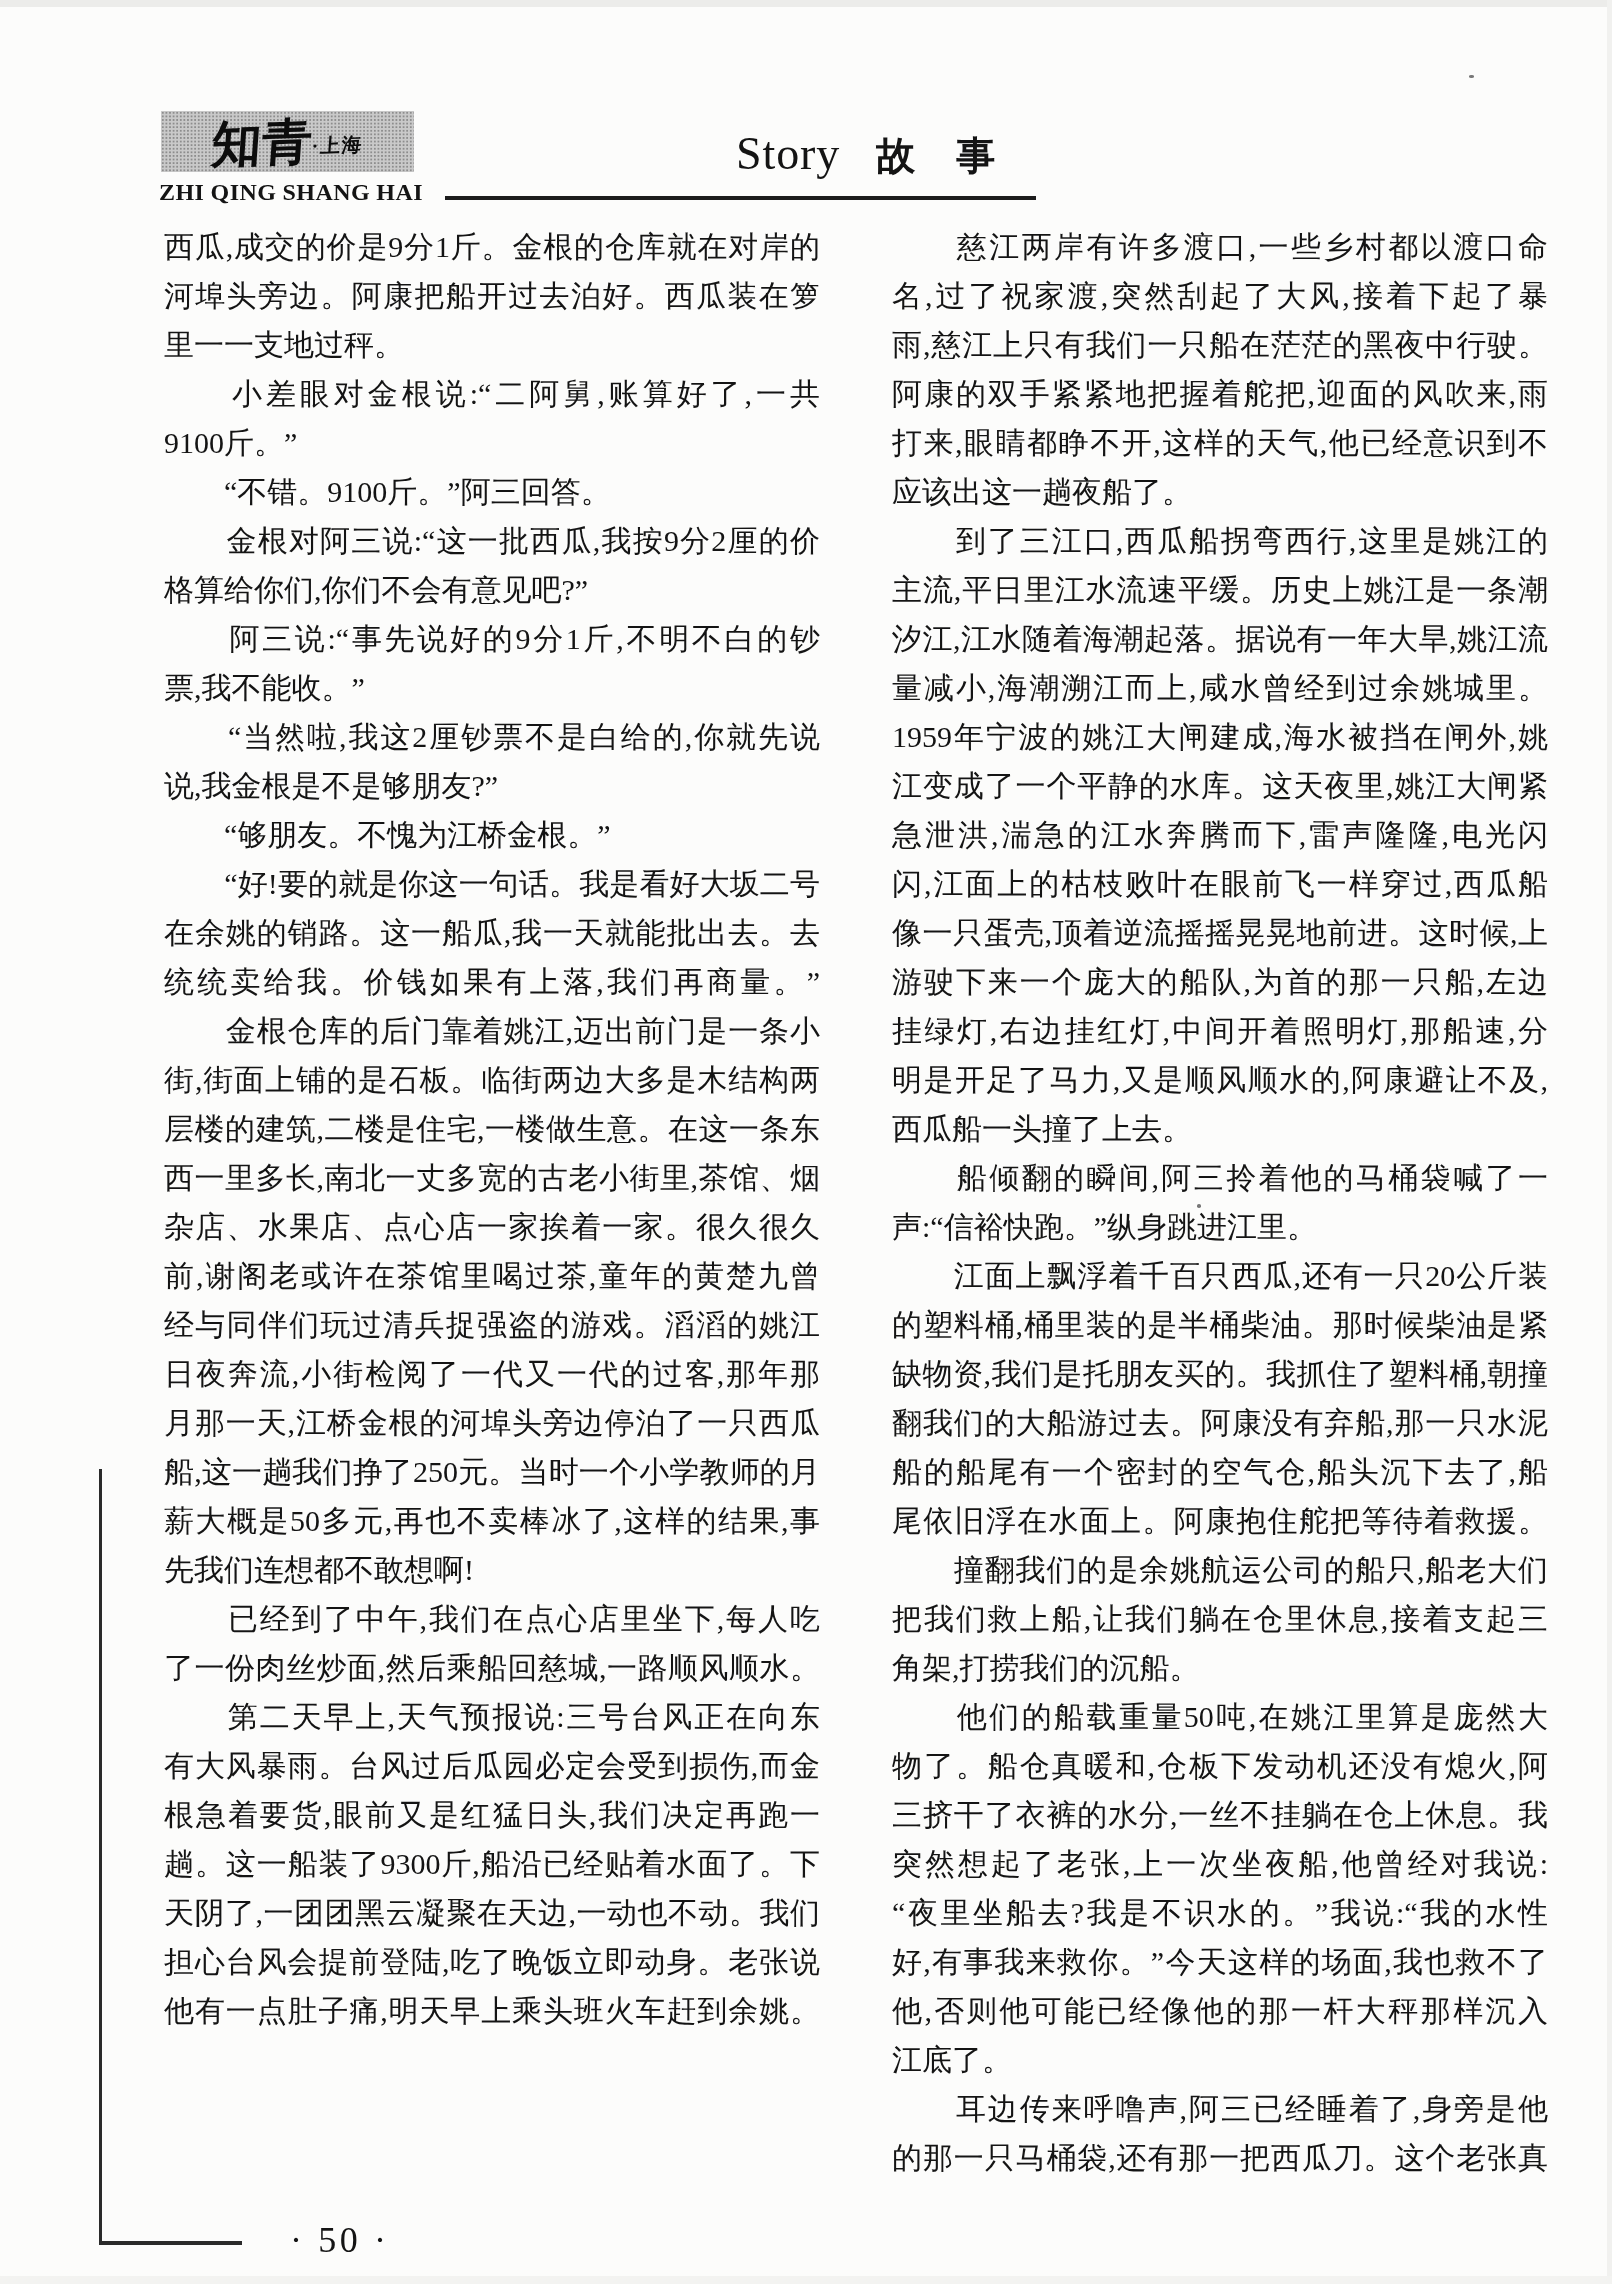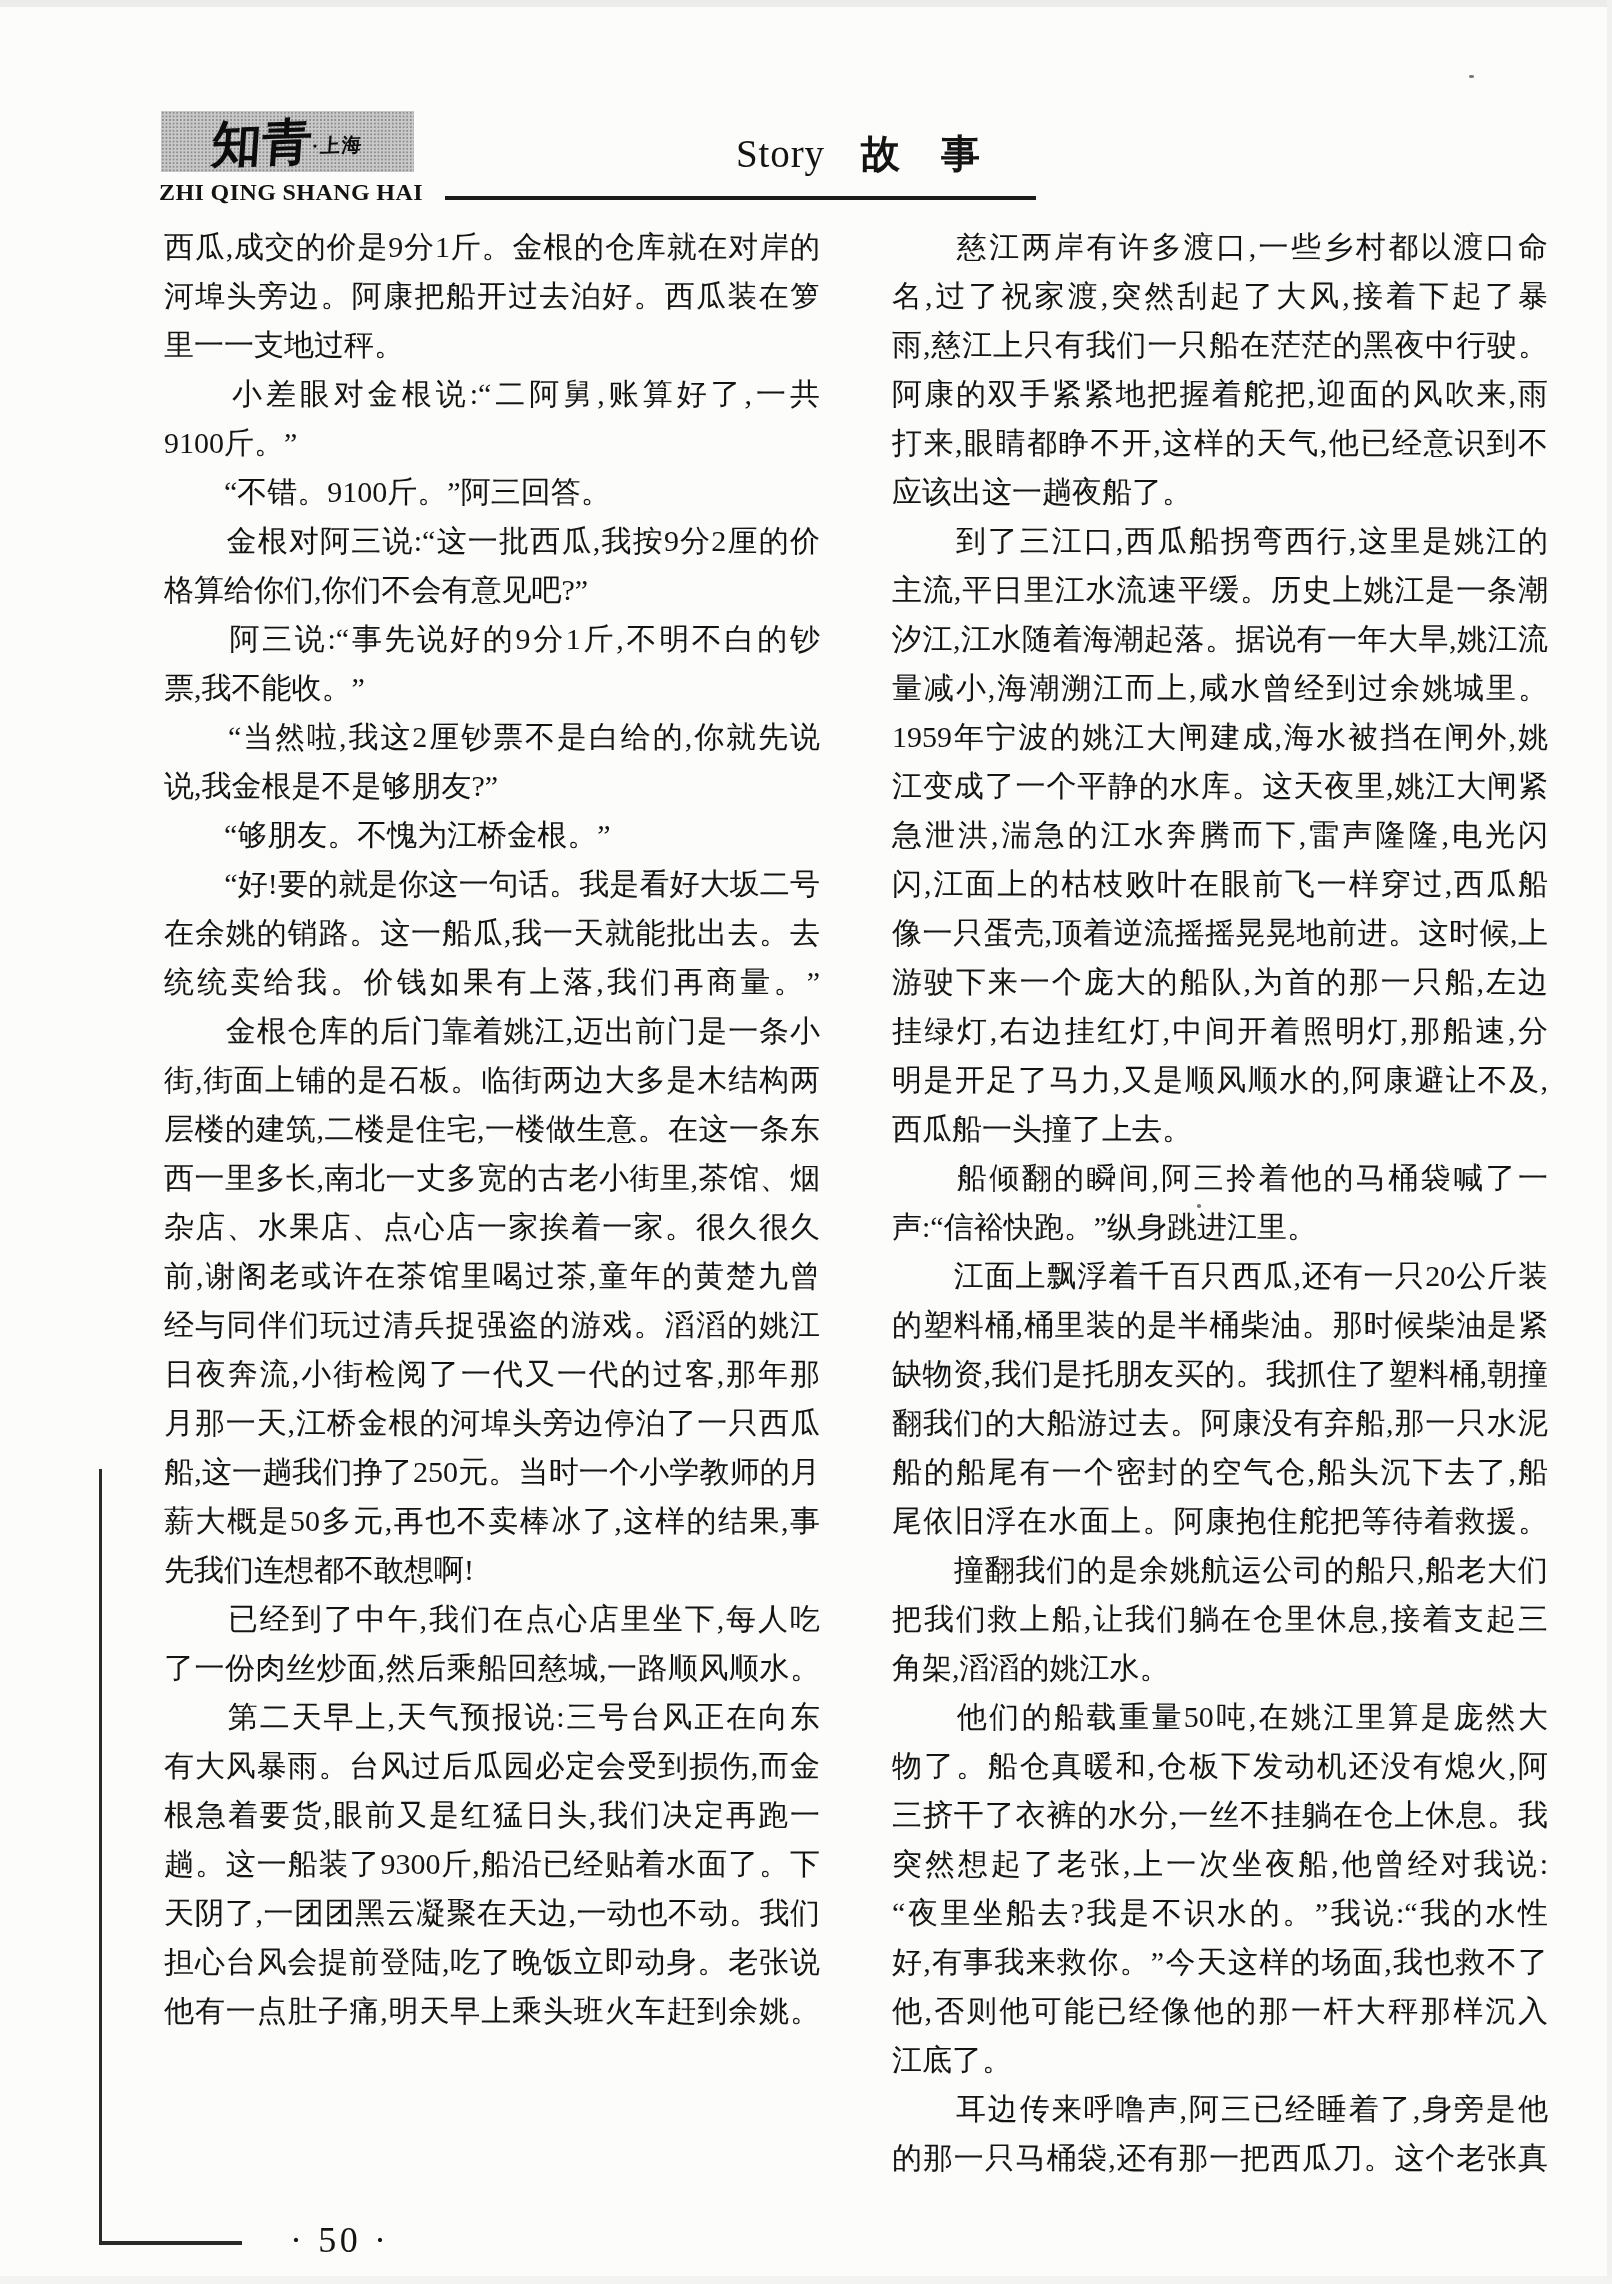--- a/index.html
+++ b/index.html
@@ -27,21 +27,21 @@
     transform:skewX(-6deg) rotate(-2deg);white-space:nowrap;
   }
   .logo-suffix{font-size:19.7px;font-weight:bold;transform:none;vertical-align:5.4px;letter-spacing:1.8px;}
   .logo-sub{
     position:absolute;left:159px;top:179px;width:258px;
     font-size:24px;font-weight:bold;letter-spacing:0.4px;white-space:nowrap;
   }
   .section-head{
     position:absolute;left:736px;top:127px;display:flex;align-items:baseline;
   }
-  .section-en{font-size:39px;letter-spacing:0.9px;}
+  .section-en{font-size:46px;letter-spacing:0.9px;}
   .section-zh{font-size:39px;font-weight:bold;margin-left:36px;letter-spacing:41px;white-space:nowrap;}
   .header-rule{
     position:absolute;left:445px;top:196px;width:591px;height:3.6px;background:#1c1c1c;
   }
 
   
   .column{
     position:absolute;top:222px;width:656px;
     font-size:30px;
     margin-left:7px;
@@ -147,21 +147,21 @@
     <div class="line fill">　　船倾翻的瞬间,阿三拎着他的马桶袋喊了一</div>
     <div class="line">声:“信裕快跑。”纵身跳进江里。</div>
     <div class="line fill">　　江面上飘浮着千百只西瓜,还有一只20公斤装</div>
     <div class="line fill">的塑料桶,桶里装的是半桶柴油。那时候柴油是紧</div>
     <div class="line fill">缺物资,我们是托朋友买的。我抓住了塑料桶,朝撞</div>
     <div class="line fill">翻我们的大船游过去。阿康没有弃船,那一只水泥</div>
     <div class="line fill">船的船尾有一个密封的空气仓,船头沉下去了,船</div>
     <div class="line fill">尾依旧浮在水面上。阿康抱住舵把等待着救援。</div>
     <div class="line fill">　　撞翻我们的是余姚航运公司的船只,船老大们</div>
     <div class="line fill">把我们救上船,让我们躺在仓里休息,接着支起三</div>
-    <div class="line">角架,滔滔的姚江水。</div>
+    <div class="line">角架,打捞我们的沉船。</div>
     <div class="line fill">　　他们的船载重量50吨,在姚江里算是庞然大</div>
     <div class="line fill">物了。船仓真暖和,仓板下发动机还没有熄火,阿</div>
     <div class="line fill">三挤干了衣裤的水分,一丝不挂躺在仓上休息。我</div>
     <div class="line fill">突然想起了老张,上一次坐夜船,他曾经对我说:</div>
     <div class="line fill">“夜里坐船去?我是不识水的。”我说:“我的水性</div>
     <div class="line fill">好,有事我来救你。”今天这样的场面,我也救不了</div>
     <div class="line fill">他,否则他可能已经像他的那一杆大秤那样沉入</div>
     <div class="line">江底了。</div>
     <div class="line fill">　　耳边传来呼噜声,阿三已经睡着了,身旁是他</div>
     <div class="line fill">的那一只马桶袋,还有那一把西瓜刀。这个老张真</div>

